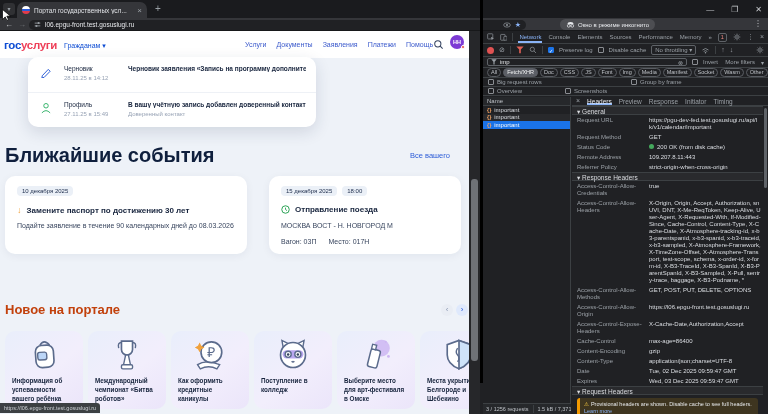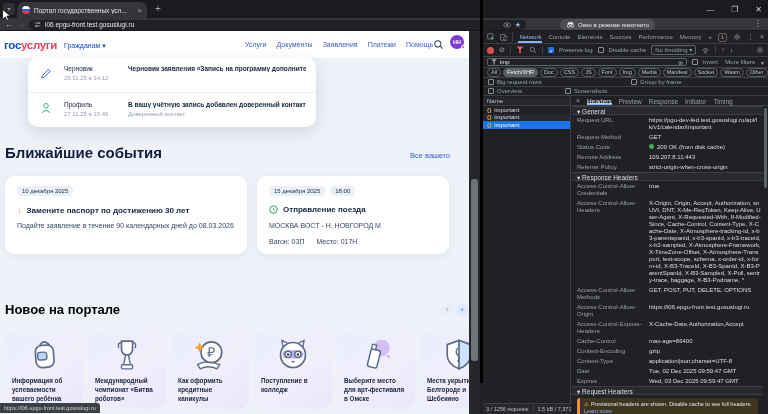--- a/index.html
+++ b/index.html
@@ -57,34 +57,34 @@
   .n-date { position:absolute; left:36px; top:18px; font-size:6px; color:#98a3b5; }
   .n-text { position:absolute; left:100px; top:8px; width:178px; font-size:6.5px; font-weight:bold;
             color:#17243d; white-space:nowrap; overflow:hidden; }
   .n-sub { position:absolute; left:100px; top:18px; font-size:6px; color:#98a3b5; }
 
   .paycard { position:absolute; left:334px; top:16px; width:132px; height:56px; background:#fff;
              border-radius:10px; box-shadow:0 4px 12px rgba(25,40,80,.10); text-align:center; }
   .pay-title { margin-top:12px; font-size:7.5px; font-weight:bold; color:#17243d; }
   .pay-link { margin-top:10px; display:inline-flex; align-items:center; gap:3px; font-size:6.5px; color:#0d4cd3; }
 
-  .events-h { position:absolute; left:5px; top:113px; font-size:15px; font-weight:bold; color:#0f1f3d; }
+  .events-h { position:absolute; left:5px; top:113px; font-size:20px; font-weight:bold; color:#0f1f3d; }
   .events-all { position:absolute; left:410px; top:120px; font-size:7.5px; color:#2a5bd7; }
   .ecard { position:absolute; top:145px; height:78px; background:#fff; border-radius:10px;
            box-shadow:0 2px 8px rgba(20,30,60,.06); }
-  .ecard1 { left:5px; width:242px; } .ecard2 { left:257px; width:192px; }
+  .ecard1 { left:5px; width:242px; } .ecard2 { left:269px; width:192px; }
   .badges { position:absolute; left:12px; top:10px; display:flex; gap:5px; }
   .badge { background:#ebf0f7; border-radius:4px; padding:2px 5px; font-size:6px; color:#1c2b4a; white-space:nowrap; }
   .etitle { position:absolute; left:12px; top:29px; display:flex; align-items:center; gap:5px;
             font-size:8px; font-weight:bold; color:#17243d; white-space:nowrap; }
   .edesc { position:absolute; left:12px; top:46px; font-size:7px; color:#39465f; white-space:nowrap; }
   .eseat { position:absolute; left:12px; top:62px; display:flex; gap:12px; font-size:7px; color:#39465f; }
   .arr-dl { color:#f0a13c; font-weight:bold; font-size:9px; }
 
-  .portal-h { position:absolute; left:5px; top:271px; font-size:13px; font-weight:bold; color:#000000; }
+  .portal-h { position:absolute; left:5px; top:271px; font-size:13px; font-weight:bold; color:#c2410c; }
   .car-btn { position:absolute; top:273px; width:12px; height:12px; border-radius:50%; text-align:center;
              line-height:11px; font-size:8px; }
   .car-prev { left:441px; background:#e9edf4; color:#8e9bb4; }
   .car-next { left:456px; background:#dfe9fc; color:#2a5bd7; }
   .pcards { position:absolute; left:5px; top:300px; display:flex; gap:5px; }
   .pcard { width:78px; height:78px; border-radius:10px; overflow:hidden;
            background:linear-gradient(140deg,#e9eefb 0%,#f2eefc 55%,#ebe5fa 100%); }
   .pcard .pic { height:42px; display:flex; align-items:flex-end; justify-content:center; }
   .pcard .ptitle { padding:3px 7px 0 7px; font-size:6.3px; font-weight:bold; color:#17243d; line-height:9px; }
 

